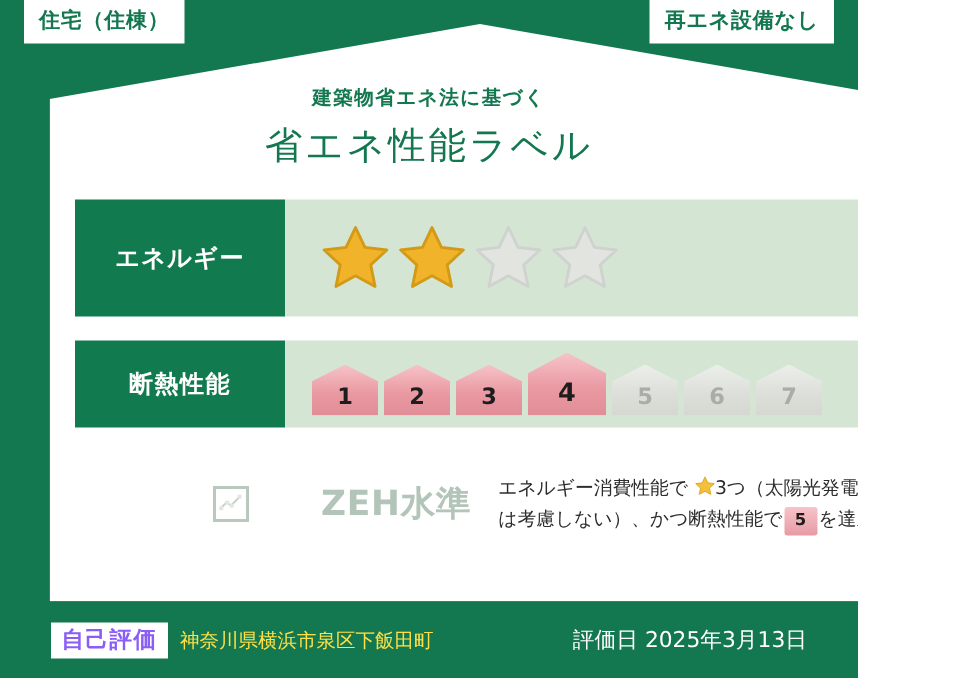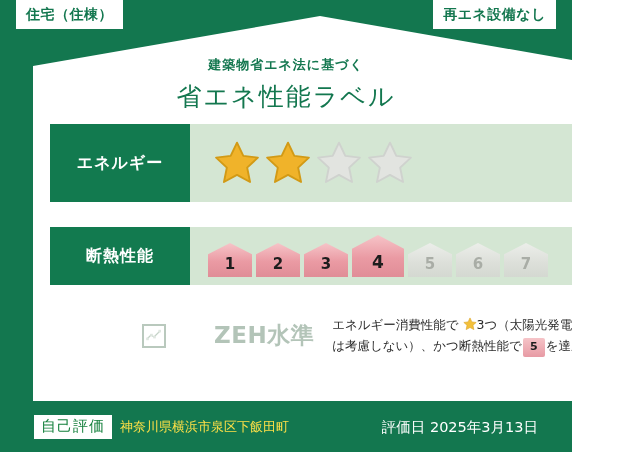--- a/index.html
+++ b/index.html
@@ -76,21 +76,21 @@
   }
 
   
   .row {
     position: absolute;
     left: 50px;
     width: 540px;
     display: flex;
     align-items: stretch;
   }
-  .row-energy { top: 124px; height: 78px; }
+  .row-energy { top: 133px; height: 78px; }
   .row-insul  { top: 227px; height: 58px; }
 
   .row-label {
     background: #127a4f;
     color: #ffffff;
     font-weight: bold;
     font-size: 16px;
     letter-spacing: 1px;
     line-height: 1.35;
     display: flex;
@@ -208,22 +208,22 @@
     box-sizing: border-box;
   }
   .footer-left {
     display: flex;
     align-items: center;
     gap: 8px;
     flex: 1 1 auto;
   }
   .eval-badge {
     background: #ffffff;
-    color: #15803d;
-    font-weight: normal;
+    color: #8b5cf6;
+    font-weight: bold;
     font-size: 15px;
     letter-spacing: 1px;
     padding: 3px 7px 4px 7px;
     line-height: 1.1;
     white-space: nowrap;
   }
   .address {
     color: #fde047;
     font-size: 13px;
     white-space: nowrap;

